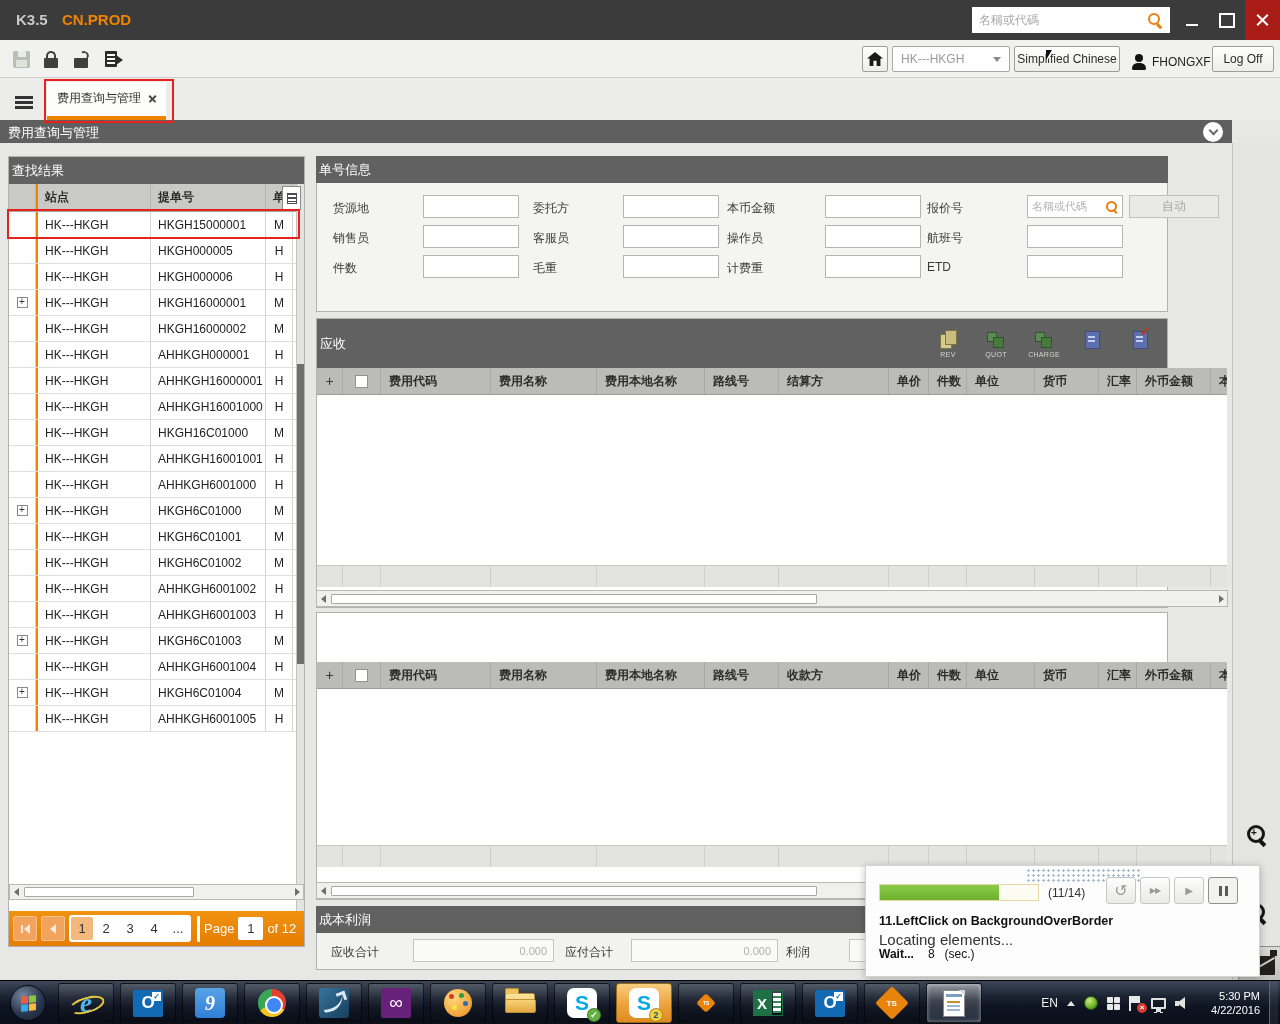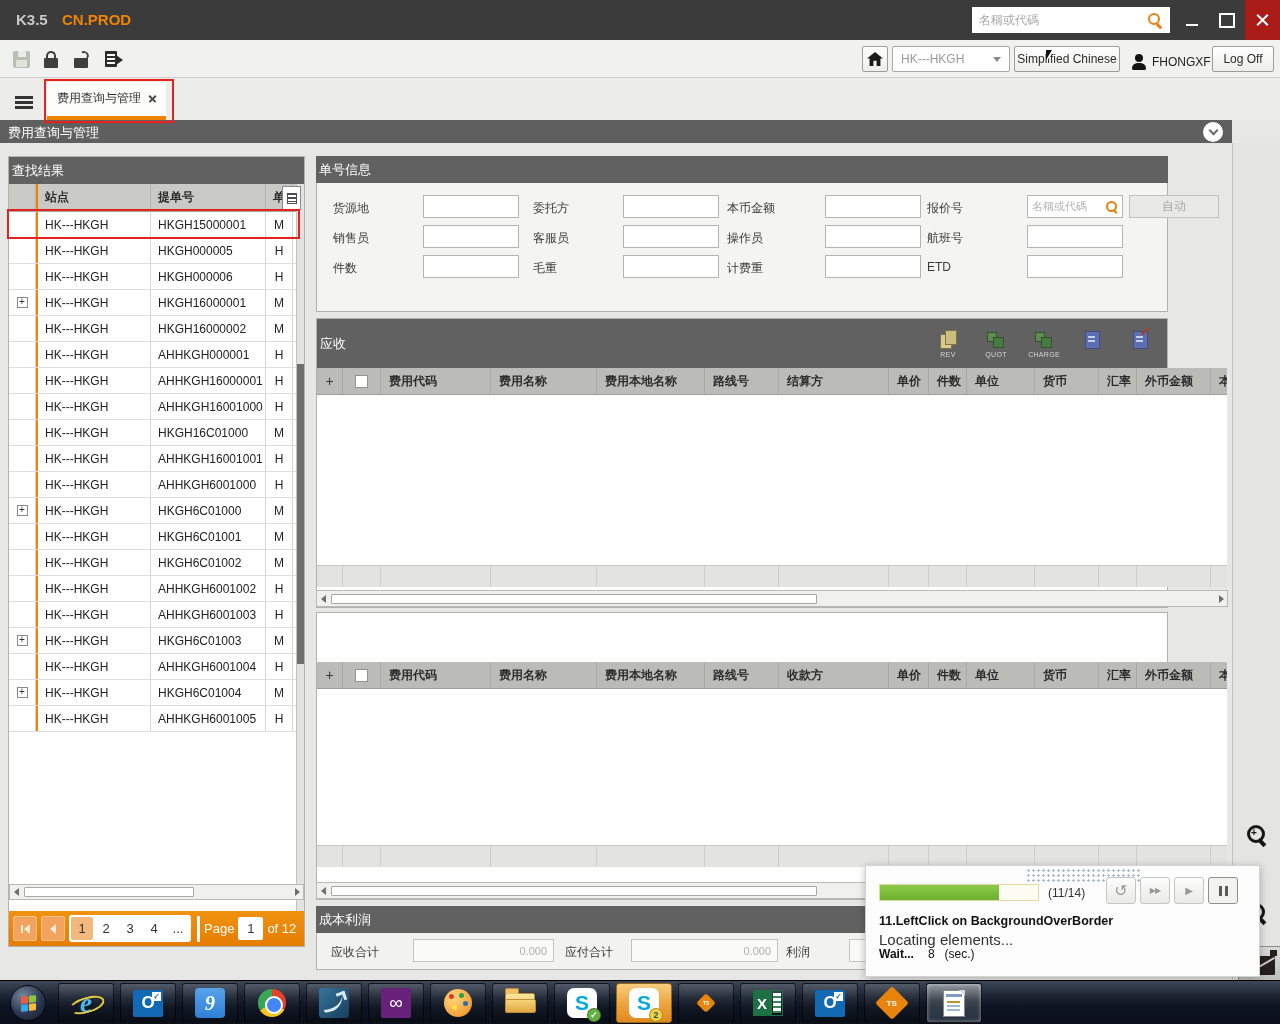--- a/index.html
+++ b/index.html
@@ -786,15 +786,36 @@
           <span class="ic-ts">
             <span>TS</span>
           </span>
         </div>
       <div class="tbtn active">
           <span class="ic-doc">
             <span class="fold"></span>
           </span>
         </div>
     </div>
+    <div id="tray">
+      <span class="tr-lang">EN</span>
+      <span class="tr-caret"></span>
+      <span class="tr-green"></span>
+      <span class="tr-win">
+          <i></i>
+          <i></i>
+          <i></i>
+          <i></i>
+        </span>
+      <span class="tr-flag">
+          <span class="err">×</span>
+        </span>
+      <span class="tr-net"></span>
+      <span class="tr-vol"></span>
+      <span id="clock">
+        <span>5:30 PM</span><br>
+        <span>4/22/2016</span>
+      </span>
+      <span id="show-desktop"></span>
+    </div>
   </div>
 
 </div>
 
 </body></html>

